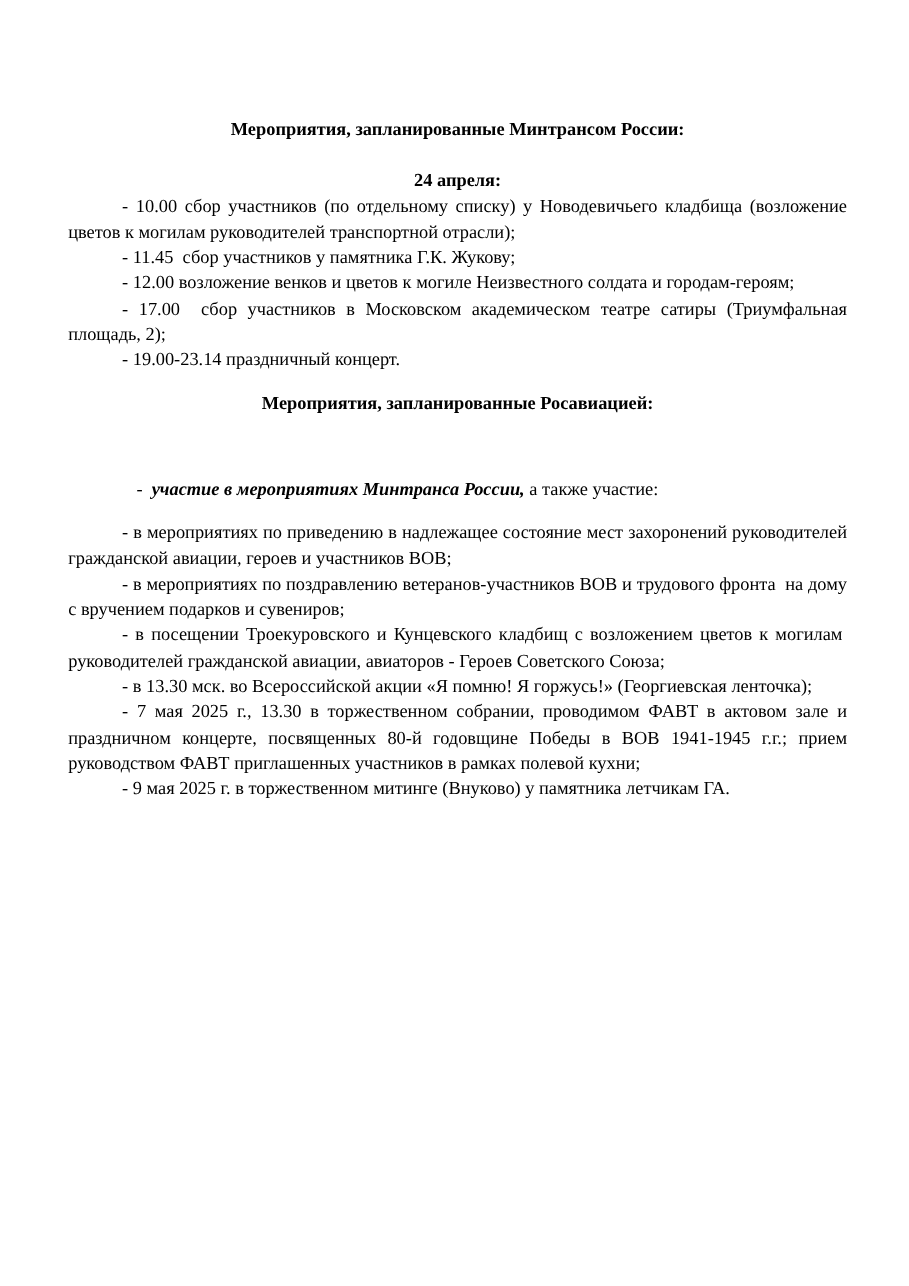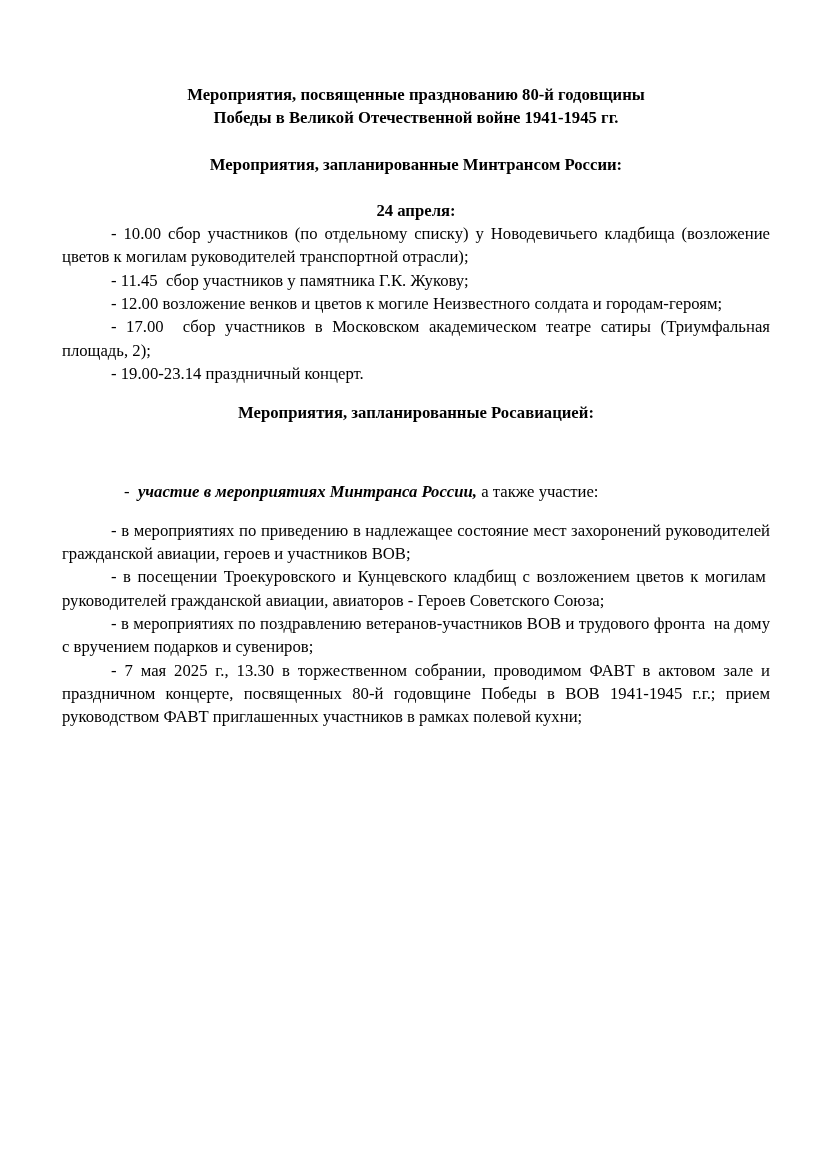--- a/index.html
+++ b/index.html
@@ -33,33 +33,34 @@
   .spacer-lg { height: 23px; }
   .spacer-md { height: 16px; }
   .b  { font-weight: normal; }
   .bi { font-weight: bold; font-style: italic; }
 </style>
 </head>
 <body>
 
 <div class="page">
   <div class="doc-body">
-      <div class="heading"><span>Мероприятия, посвященные празднованию 80-й годовщины</span><br><span>Победы в Великой Отечественной войне 1941-1945 гг.</span></div>
       <div class="spacer-lg"></div>
       <div class="heading"><span>Мероприятия, запланированные Минтрансом России:</span></div>
       <div class="spacer-lg"></div>
       <div class="heading"><span>24 апреля:</span></div>
       <div class="para"><span>- 10.00 сбор участников (по отдельному списку) у Новодевичьего кладбища (возложение цветов к могилам руководителей транспортной отрасли);</span></div>
       <div class="para"><span>- 11.45&nbsp; сбор участников у памятника Г.К. Жукову;</span></div>
       <div class="para"><span>- 12.00 возложение венков и цветов к могиле Неизвестного солдата и городам-героям;</span></div>
       <div class="para"><span>- 17.00&nbsp; сбор участников в Московском академическом театре сатиры (Триум­фальная площадь, 2);</span></div>
       <div class="para"><span>- 19.00-23.14 праздничный концерт.</span></div>
       <div class="spacer-md"></div>
       <div class="heading"><span>Мероприятия, запланированные Росавиацией:</span></div>
       <div class="spacer-md"></div>
       <div class="para xl"><span>-&nbsp; </span><span class="bi">участие в мероприятиях Минтранса России,</span><span> а также участие:</span></div>
       <div class="spacer-md"></div>
       <div class="para"><span>- в мероприятиях по приведению в надлежащее состояние мест захоронений руководителей гражданской авиации, героев и участников ВОВ;</span></div>
+      <div class="para"><span>- в мероприятиях по поздравлению ветеранов-участников ВОВ и трудового фронта&nbsp; на дому с вручением подарков и сувениров;</span></div>
       <div class="para"><span>- в посещении Троекуровского и Кунцевского кладбищ с возложением цветов к могилам&nbsp; руководителей гражданской авиации, авиаторов - Героев Советского Союза;</span></div>
-      <div class="para"><span>- в мероприятиях по поздравлению ветеранов-участников ВОВ и трудового фронта&nbsp; на дому с вручением подарков и сувениров;</span></div>
+      <div class="para"><span>- в 13.30 мск. во Всероссийской акции «Я помню! Я горжусь!» (Георгиевская ленточка);</span></div>
       <div class="para"><span>- </span><span class="b">7 мая 2025 г.</span><span>, 13.30 в торжественном собрании, проводимом ФАВТ в актовом зале и праздничном концерте, посвященных 80-й годовщине Победы в ВОВ 1941-1945 г.г.; прием руководством ФАВТ приглашенных участников в рамках полевой кухни;</span></div>
+      <div class="para"><span>- </span><span class="b">9 мая 2025 г.</span><span> в торжественном митинге (Внуково) у памятника летчикам ГА.</span></div>
     </div>
 </div>
 
 </body></html>

